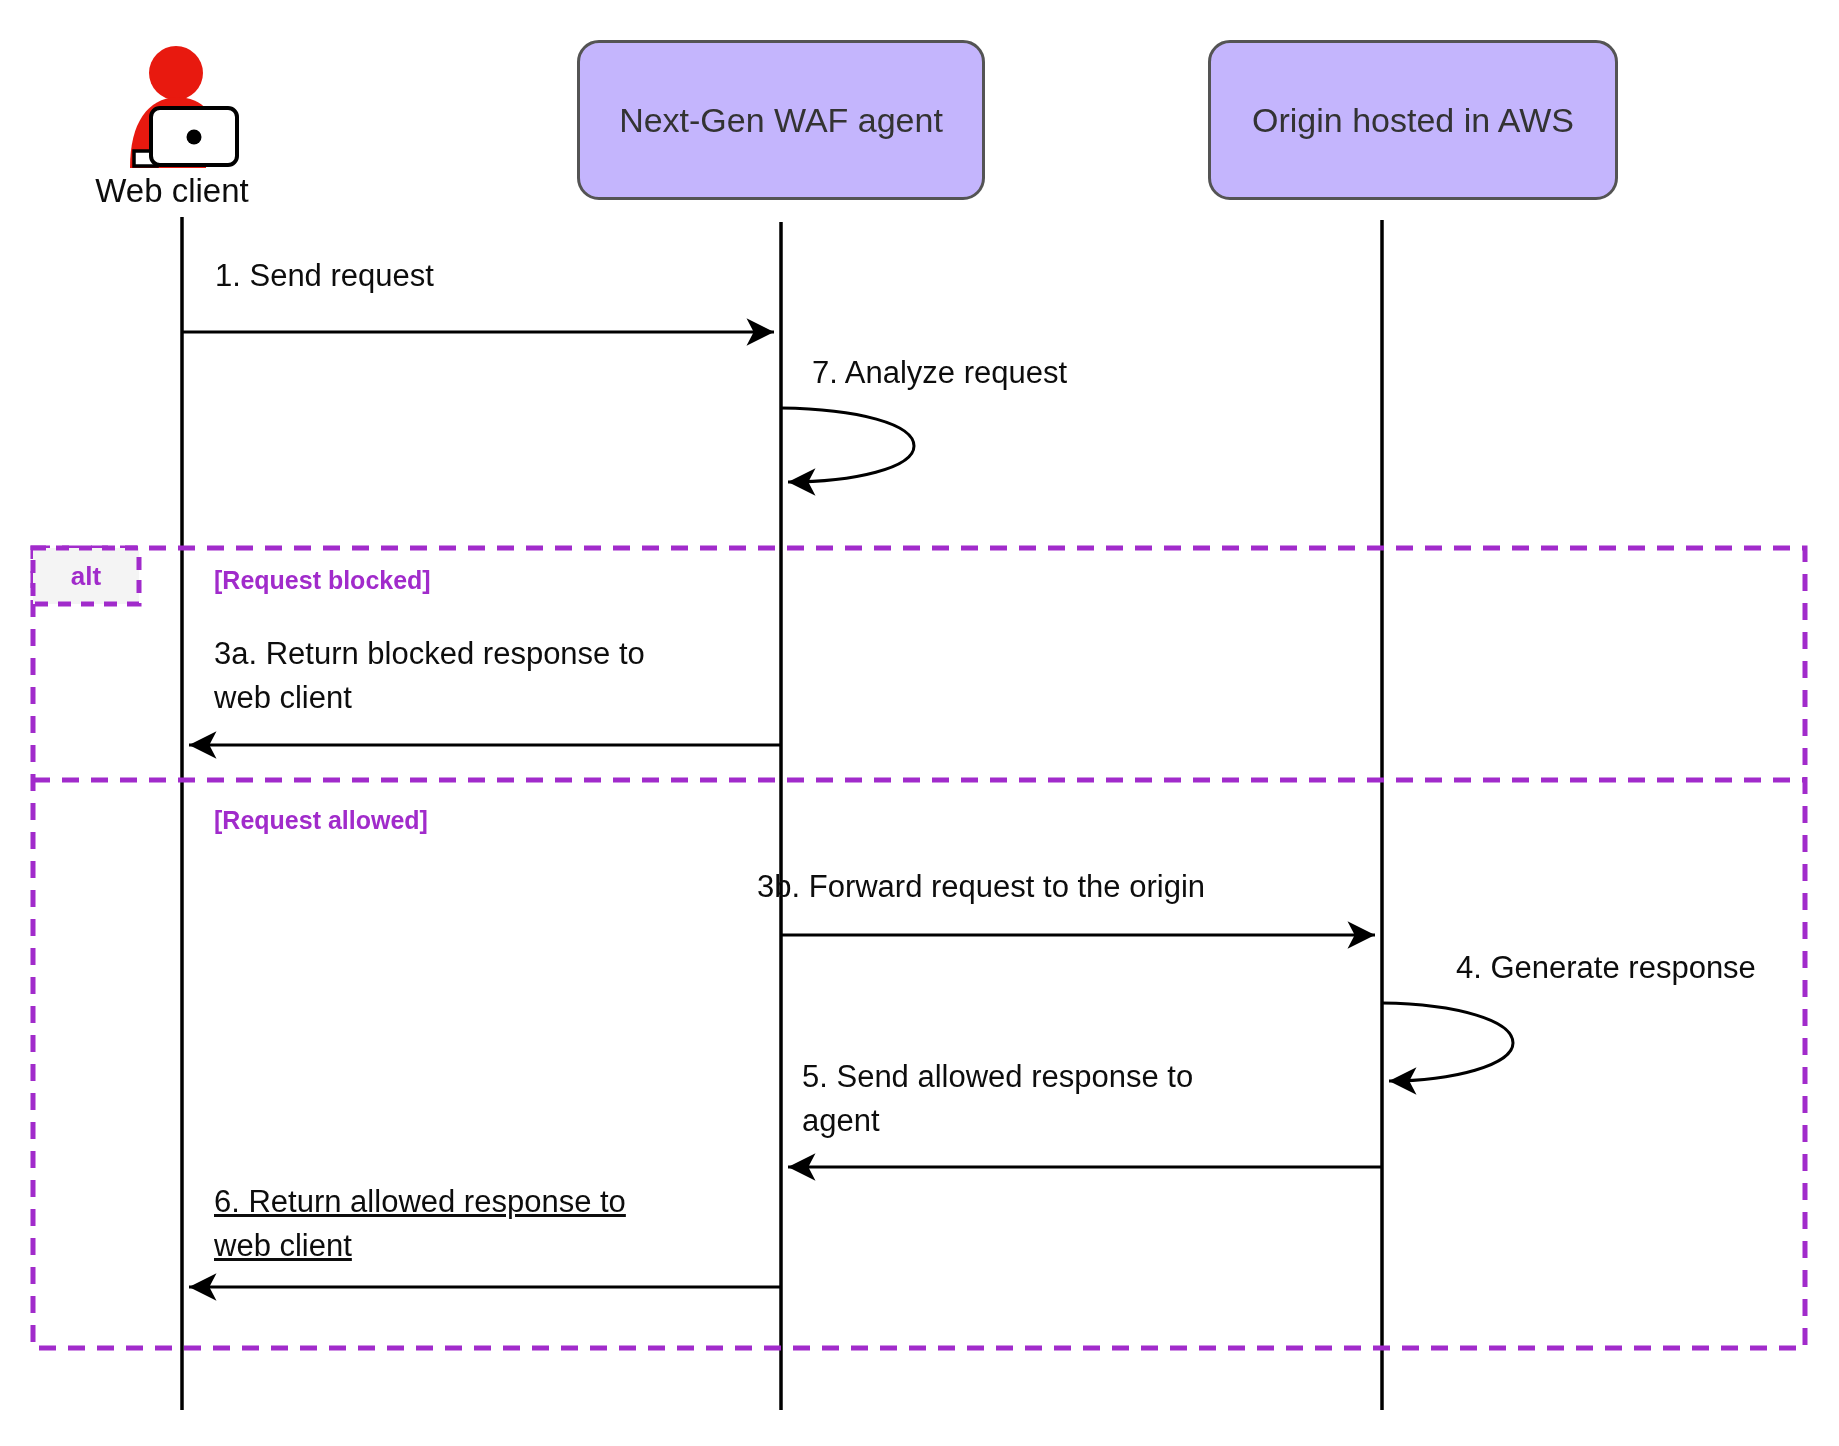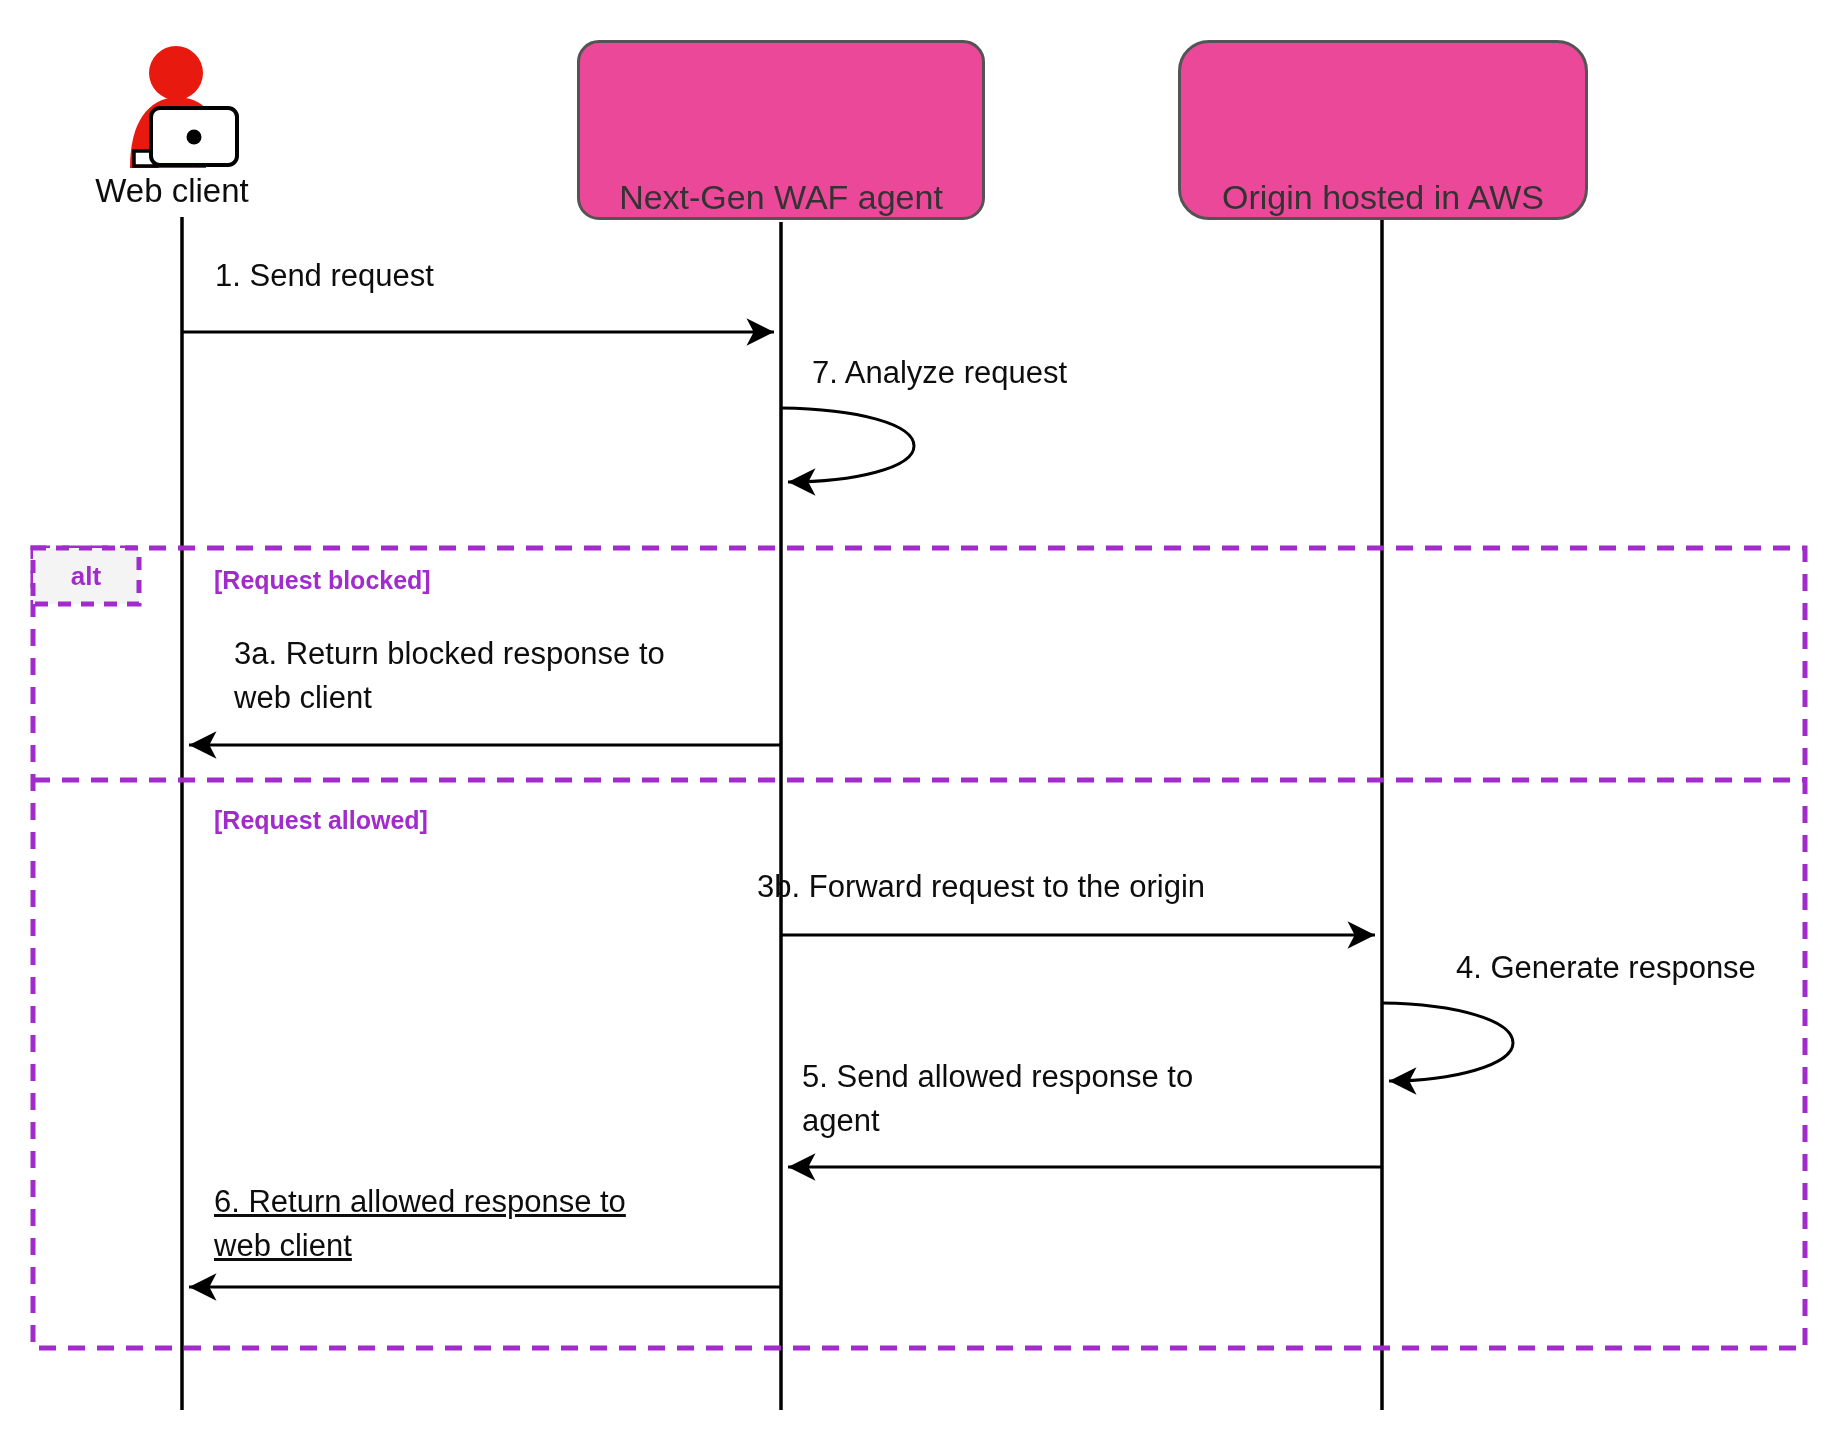--- a/index.html
+++ b/index.html
@@ -21,25 +21,25 @@
   .cond{
     position:absolute;
     color:#A12BCB;
     font-weight:bold;
     font-size:25px;
     line-height:40px;
     white-space:nowrap;
   }
   .participant{
     position:absolute;
-    top:40px;height:180px;
-    background:#ec4899;
+    top:40px;height:160px;
+    background:#c4b5fd;
     border:3px solid #545454;
     border-radius:22px;
-    display:flex;align-items:flex-end;justify-content:center;
+    display:flex;align-items:center;justify-content:center;
     font-size:34px;color:#333333;
     box-sizing:border-box;
   }
   .actor-label{
     position:absolute;
     left:77px;top:172px;width:190px;
     text-align:center;
     font-size:33px;color:#0d0d0d;
     white-space:nowrap;
   }
@@ -86,31 +86,31 @@
     <rect x="41" y="68" width="86" height="57" rx="9" fill="#ffffff" stroke="#000" stroke-width="4"></rect>
     <circle cx="84" cy="97" r="7.5" fill="#000"></circle>
   </svg>
 
   <div class="actor-label">Web client</div>
 
   <div class="participant" style="left:577px;width:408px;">
     <span>Next-Gen WAF agent</span>
   </div>
 
-  <div class="participant" style="left:1178px;width:410px;border-radius:31px;">
+  <div class="participant" style="left:1208px;width:410px;">
     <span>Origin hosted in AWS</span>
   </div>
 
   <div class="alt-operator">alt</div>
   <div class="cond" style="left:214px;top:560px;">[Request blocked]</div>
   <div class="cond" style="left:214px;top:800px;">[Request allowed]</div>
 
   <div class="txt" style="left:215px;top:254px;">1. Send request</div>
   <div class="txt" style="left:812px;top:351px;">7. Analyze request</div>
-  <div class="txt" style="left:214px;top:632px;margin-left:20px;">3a. Return blocked response to
+  <div class="txt" style="left:214px;top:632px;">3a. Return blocked response to
 web client</div>
   <div class="txt" style="left:757px;top:865px;">3b. Forward request to the origin</div>
   <div class="txt" style="left:1456px;top:946px;">4. Generate response</div>
   <div class="txt" style="left:802px;top:1055px;">5. Send allowed response to
 agent</div>
   <div class="txt" style="left:214px;top:1180px;text-decoration:underline;">6. Return allowed response to
 web client</div>
 
 </div>
 

